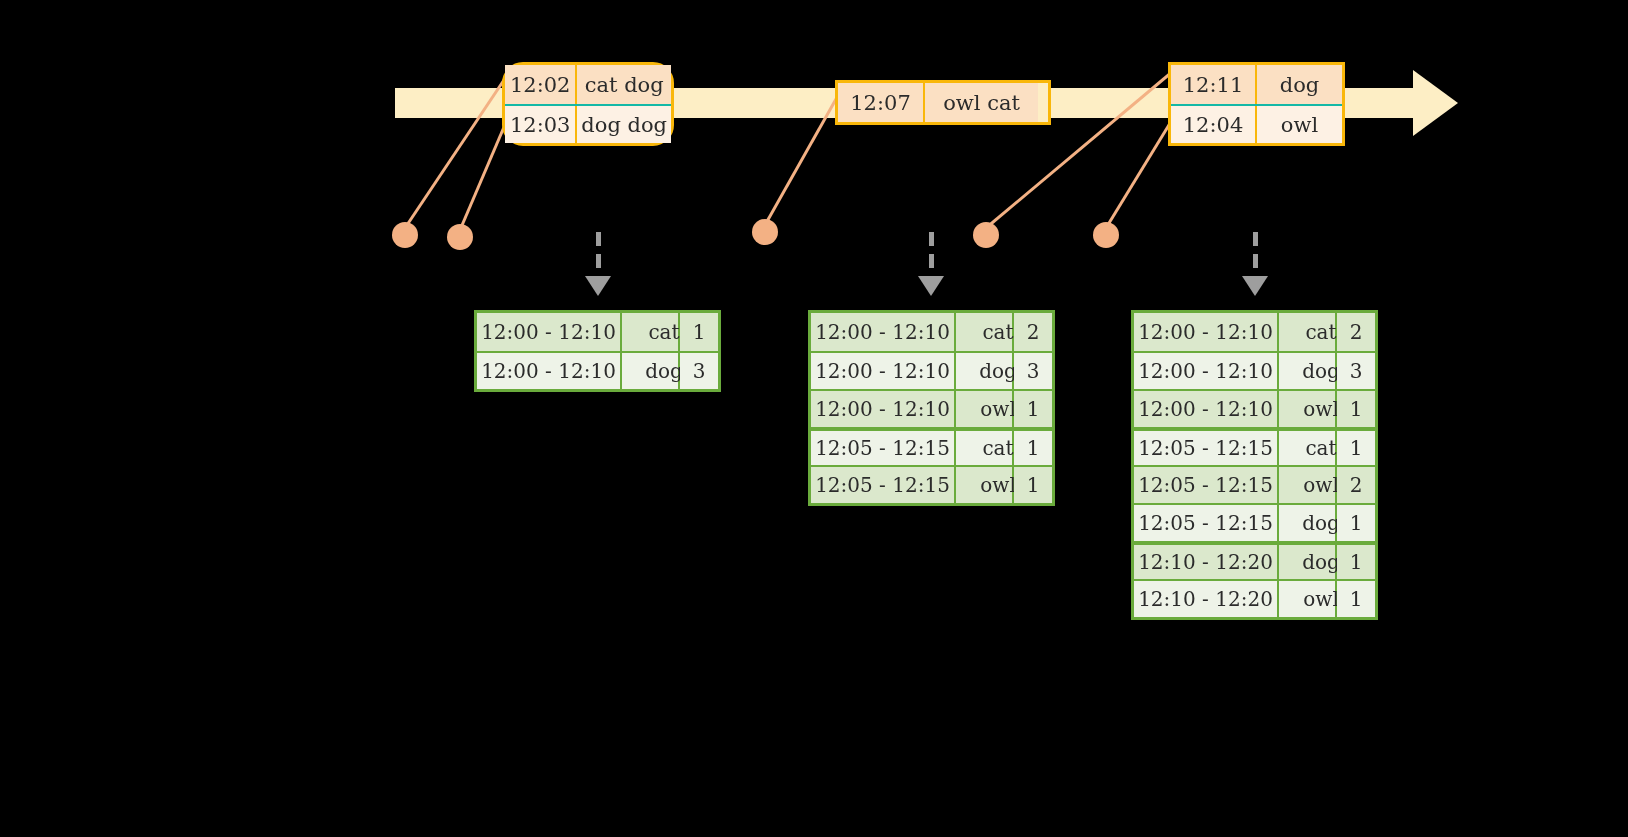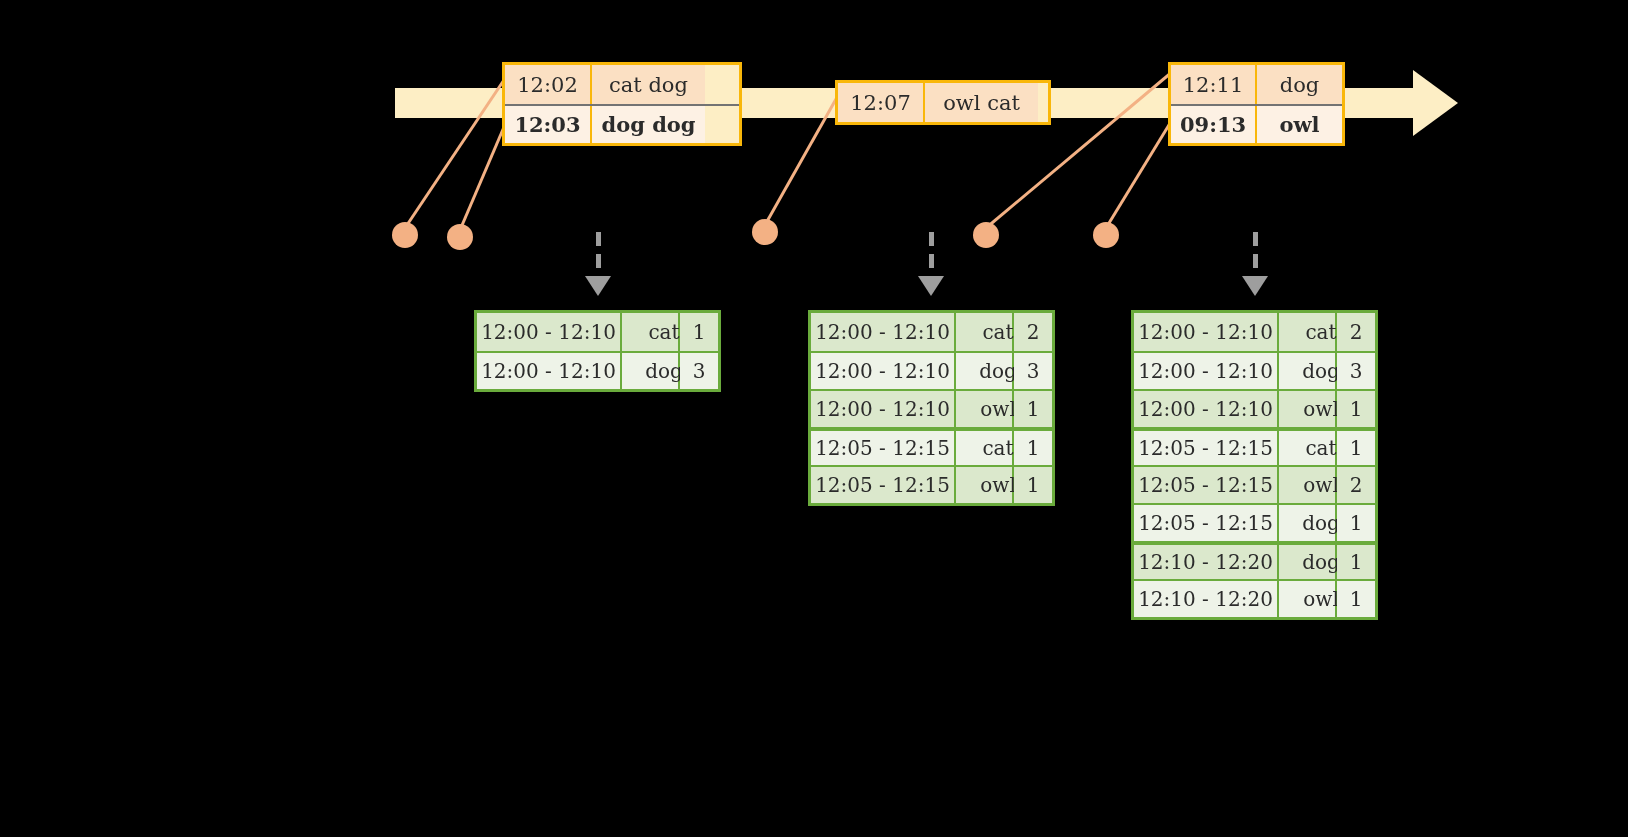--- a/index.html
+++ b/index.html
@@ -49,36 +49,36 @@
     position: absolute;
     border: 3px solid #f9b70a;
     background: #fdeec5;
     display: flex;
     flex-direction: column;
   }
   .evt-row {
     display: flex;
     height: 39px;
   }
-  .evt-row + .evt-row { border-top: 2px solid #737373; font-weight: bold; }
+  .evt-row + .evt-row { border-top: 2px solid #14b8a6; }
   .evt-row.alt .evt-cell { background: #fbe0c3; }
   .evt-row.alt2 .evt-cell { background: #fdf1e4; }
   .evt-cell {
     display: flex;
     align-items: center;
     justify-content: center;
     color: #2b2b2b;
     font-size: 21px;
     font-family: "DejaVu Serif", "Liberation Serif", serif;
     white-space: nowrap;
   }
   .evt-cell.time { width: 87px; border-right: 2px solid #f9b70a; }
   .evt-cell.words { width: 113px; }
 
-  #evt-box-1 { left: 502px; top: 62px; width: 240px; }
+  #evt-box-1 { left: 502px; top: 62px; width: 172px; border-radius: 21px; }
   #evt-box-2 { left: 835px; top: 80px; width: 216px; }
   #evt-box-2 .evt-cell.words { width: 113px; }
   #evt-box-3 { left: 1168px; top: 62px; width: 177px; }
   #evt-box-3 .evt-cell.time { width: 94px; }
   #evt-box-3 .evt-cell.words { width: 93px; }
 
   
   .connector-svg {
     position: absolute;
     left: 0; top: 0;
@@ -194,21 +194,21 @@
       <div class="evt-cell words">owl cat</div>
     </div>
   </div>
 
   <div class="evt-box" id="evt-box-3">
     <div class="evt-row alt">
       <div class="evt-cell time">12:11</div>
       <div class="evt-cell words">dog</div>
     </div>
     <div class="evt-row alt2">
-      <div class="evt-cell time">09:13</div>
+      <div class="evt-cell time">12:04</div>
       <div class="evt-cell words">owl</div>
     </div>
   </div>
 
   <div id="dashed-layer">
       <div class="dash-arrow" style="left: 585px; top: 232px;">
         <div class="dash-line"></div>
         <div class="dash-head"></div>
       </div>
       <div class="dash-arrow" style="left: 918px; top: 232px;">

